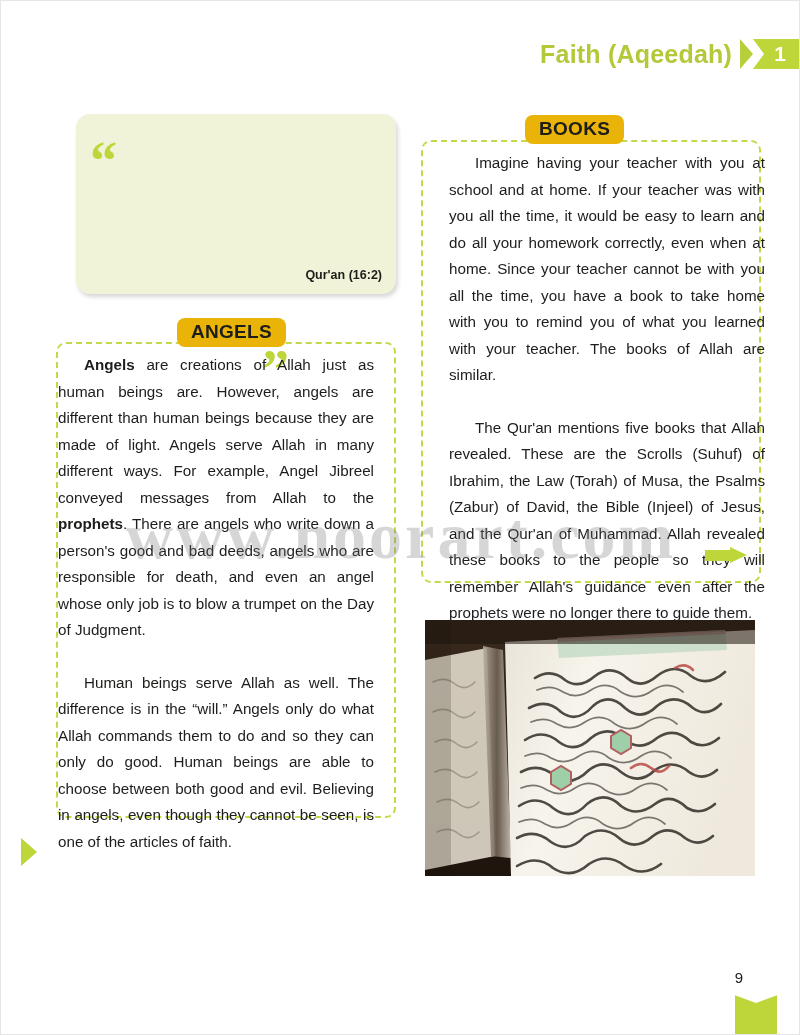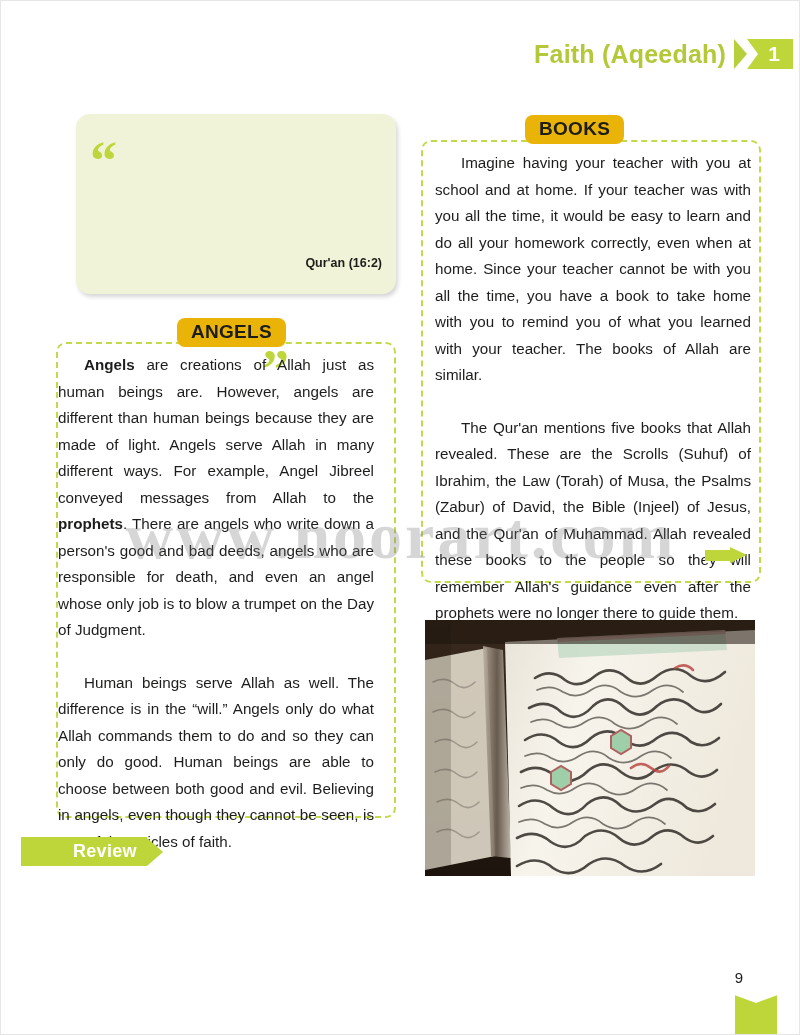--- a/index.html
+++ b/index.html
@@ -17,21 +17,21 @@
     background: #ffffff;
     overflow: hidden;
     border: 1px solid #e6e6e6;
     box-sizing: border-box;
   }
 
   
   #header {
     position: absolute;
     top: 36px;
-    right: 6px;
+    right: 0px;
     height: 34px;
     display: flex;
     align-items: center;
   }
   #chapter-title {
     font-size: 25px;
     font-weight: bold;
     color: #b5c83a;
     letter-spacing: 0.2px;
     white-space: nowrap;
@@ -98,21 +98,21 @@
     font-weight: bold;
     font-family: "Liberation Serif", serif;
     line-height: 1;
     user-select: none;
   }
   #quote-open { left: 14px; top: 20px; }
   #quote-close { left: 186px; top: 228px; }
   #quote-source {
     position: absolute;
     right: 14px;
-    bottom: 24px;
+    bottom: 12px;
     font-size: 12.5px;
     font-weight: bold;
     color: #1d1d1b;
   }
 
   
   .section-box {
     position: absolute;
     border: 2px dashed #c3d84a;
     border-radius: 10px;
@@ -158,21 +158,21 @@
 
   #books-title { left: 524px; top: 114px; }
   #books-box {
     left: 420px;
     top: 139px;
     width: 340px;
     height: 443px;
   }
   #books-content {
     position: absolute;
-    left: 12px;
+    left: 26px;
     top: 8px;
     width: 316px;
   }
   #books-arrow {
     position: absolute;
     right: 12px;
     bottom: 18px;
     width: 42px;
     height: 16px;
   }
@@ -379,23 +379,20 @@
         <path d="M12 182 q12 -6 22 2 q10 8 20 -2"></path>
         <path d="M12 212 q12 -6 22 2 q10 8 20 -2"></path>
       </g>
 
       <rect x="0" y="0" width="330" height="24" fill="#1d140d" opacity="0.55"></rect>
       <rect x="0" y="0" width="26" height="256" fill="#1d140d" opacity="0.18"></rect>
     </svg>
   </div>
 
   <div id="review-banner">
-    <span class="rb-body">
-      <span id="review-label">Review</span>
-    </span>
     <span class="rb-point"></span>
   </div>
 
   <div id="watermark">www.noorart.com</div>
 
   <div id="page-number">9</div>
   <div id="page-ribbon"></div>
 
 </div>
 

